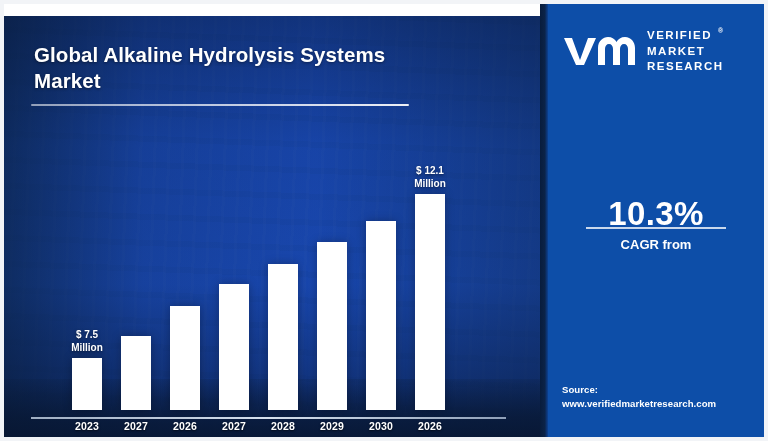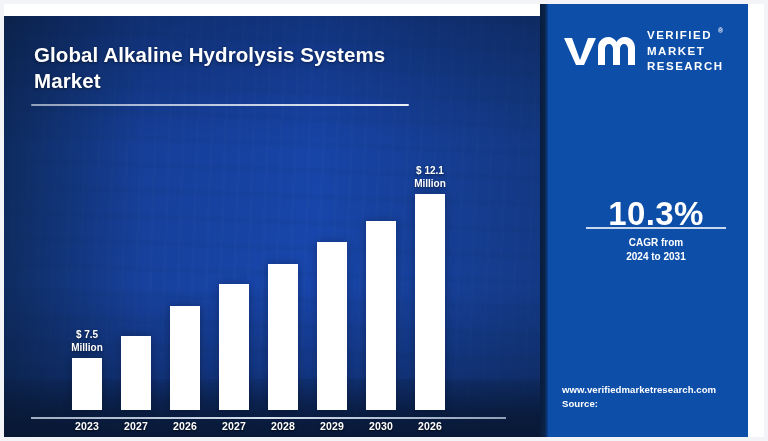--- a/index.html
+++ b/index.html
@@ -144,21 +144,21 @@
   .divider {
     position: absolute;
     left: 540px; top: 4px;
     width: 8px; height: 433px;
     background: linear-gradient(90deg, #081c3c, #0b2348 60%, #0c4194);
     z-index: 20;
   }
   .right-panel {
     position: absolute;
     left: 548px; top: 4px;
-    width: 200px; height: 433px;
+    width: 216px; height: 433px;
     background: #0d4ea8;
     z-index: 22;
   }
 
   .logo {
     position: absolute;
     left: 14px; top: 24px;
     display: flex;
     align-items: center;
     gap: 9px;
@@ -195,21 +195,21 @@
     left: 38px; top: 223px;
     width: 140px; height: 2px;
     background: rgba(255,255,255,.78);
   }
   .cagr-label {
     position: absolute;
     left: 0; top: 232px;
     width: 216px;
     text-align: center;
     color: #ffffff;
-    font-size: 10px;
+    font-size: 13px;
     font-weight: bold;
     line-height: 1.42;
   }
 
   .source {
     position: absolute;
     left: 14px; top: 379px;
     color: #ffffff;
     font-size: 9.6px;
     font-weight: bold;
@@ -274,23 +274,22 @@
         <div>MARKET</div>
         <div>RESEARCH</div>
         <span class="logo-reg">®</span>
       </div>
     </div>
 
     <div class="cagr-value">10.3%</div>
     <div class="cagr-rule"></div>
     <div class="cagr-label">
       <div>CAGR from</div>
-      <div>2024 to 2031</div>
     </div>
 
     <div class="source">
+      <div>Source:</div>
       <div>www.verifiedmarketresearch.com</div>
-      <div>Source:</div>
     </div>
   </div>
 
   <div class="frame"></div>
 </div>
 
 </body></html>

